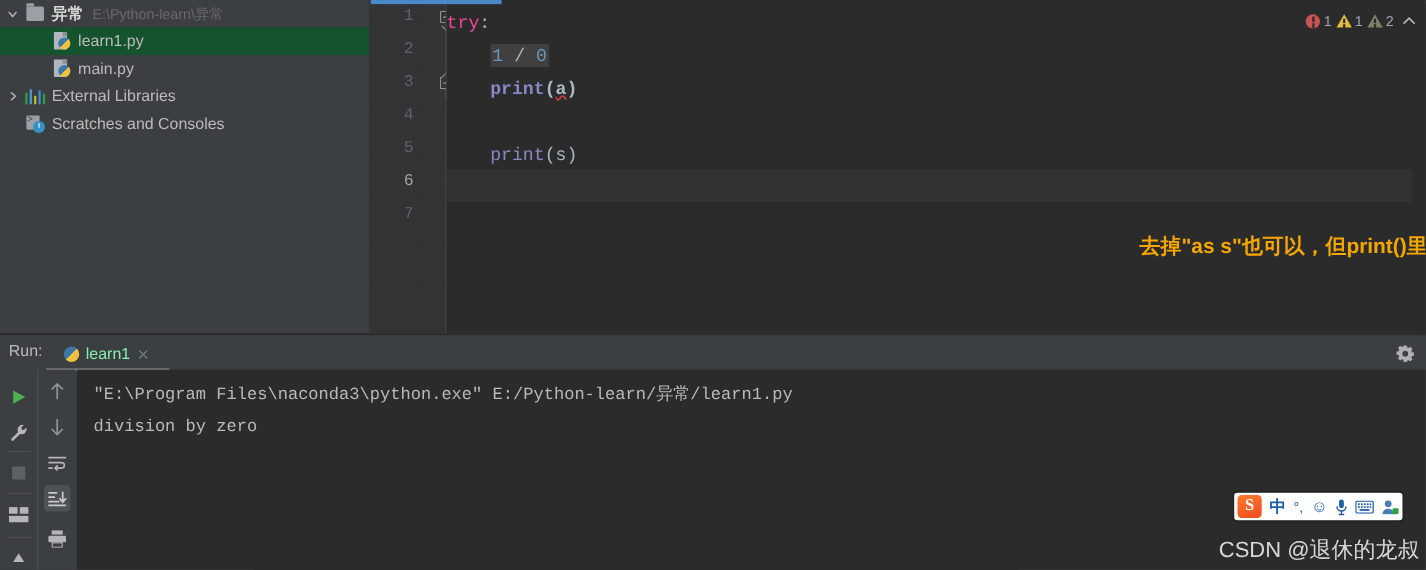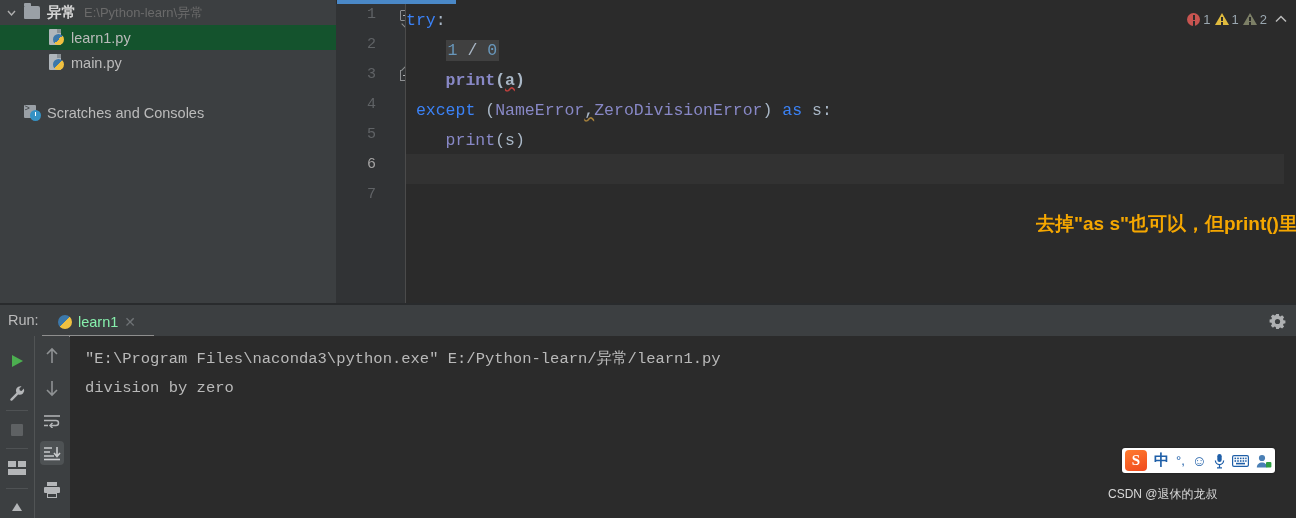--- a/index.html
+++ b/index.html
@@ -102,21 +102,21 @@
     position: absolute; left: 70px; top: 4px; right: 0; height: 299px;
     background: #2b2b2b; overflow: hidden;
   }
   .cur-line-band { position:absolute; left:0; right:0; height:30px; background:#323232; }
   .code-line {
     position: absolute; left: 0;
     font-family: "Liberation Mono", monospace;
     font-size: 16.5px; line-height: 30px;
     color: #a9b7c6; white-space: pre;
   }
-  .kw { color: #3b82f6; }
+  .kw { color: #ec4899; }
   .fn { color: #8888c6; }
   .num { color: #6897bb; }
   .cls { color: #8888c6; }
   .pln { color: #a9b7c6; }
   .err-hl { background: #404040; padding: 1px 2px; }
   .squig {
     text-decoration: underline wavy #bc3f3c;
     text-decoration-skip-ink: none;
   }
   .squig-w { text-decoration: underline wavy #a5803a; text-decoration-skip-ink:none; }
@@ -193,21 +193,21 @@
     color:#fff;font-weight:bold;font-size:15px;
     display:flex;align-items:center;justify-content:center;
     font-family:"Liberation Serif", serif;
   }
   #ime .it { font-size:13px; color:#1f5fa8; display:flex; align-items:center; }
   #ime .it.big { font-size:15px; font-weight:bold; }
 
   
   #watermark {
     position:absolute; left:1108px; top:486px;
-    font-size:12px; color:#d8d8d8;
+    font-size:20px; color:#d8d8d8;
     font-family:"Liberation Sans", sans-serif;
     white-space:nowrap;
   }
 </style>
 </head>
 <body>
 
 <div id="app">
 
   <div id="sidebar">
@@ -242,20 +242,37 @@
       <span class="tree-ico" style="margin-left:24px;">
         <span class="ico-pyfile">
             <span class="sheet"></span>
             <span class="fold"></span>
             <span class="pyb"></span>
           </span>
       </span>
       <span class="tree-lbl">main.py</span>
     </div>
 
+    <div class="tree-row" style="top:75px;position:absolute;left:0;width:336px;">
+      <span class="tw">
+        <svg width="11" height="11" viewBox="0 0 11 11">
+            <path d="M4 2 L8 5.5 L4 9" fill="none" stroke="#b0b0b0" stroke-width="1.4"></path>
+          </svg>
+      </span>
+      <span class="tree-ico">
+        <span class="ico-libs">
+          <i style="height:11px;background:#2f9e44;"></i>
+          <i style="height:14px;background:#4a9ed8;"></i>
+          <i style="height:8px;background:#c1c11f;"></i>
+          <i style="height:13px;background:#3f8ccc;"></i>
+          <i style="height:10px;background:#2f9e44;"></i>
+        </span>
+      </span>
+      <span class="tree-lbl">External Libraries</span>
+    </div>
 
     <div class="tree-row" style="top:100px;position:absolute;left:0;width:336px;">
       <span class="tw"></span>
       <span class="tree-ico">
         <span class="ico-scratch">
             <span class="pg"></span>
             <span class="clk"></span>
           </span>
       </span>
       <span class="tree-lbl">Scratches and Consoles</span>
@@ -283,21 +300,20 @@
 
     <div id="code-area">
       <div class="cur-line-band" style="top:150px;"></div>
 
       <div class="code-line" style="top:2px;"><span class="kw">try</span><span class="pln">:</span></div>
 
       <div class="code-line" style="top:32px;"><span class="pln">    </span><span class="err-hl"><span class="num">1</span><span class="pln"> / </span><span class="num">0</span></span></div>
 
       <div class="code-line" style="top:62px;font-weight:bold;"><span class="pln">    </span><span class="fn">print</span><span class="pln">(</span><span class="pln squig">a</span><span class="pln">)</span></div>
 
-      <div class="code-line" style="top:92px;"><span class="pln"> </span><span class="kw">except</span><span class="pln"> (</span><span class="cls">NameError</span><span class="pln squig-w">,</span><span class="cls">ZeroDivisionError</span><span class="pln">) </span><span class="kw">as</span><span class="pln"> s:</span></div>
 
       <div class="code-line" style="top:122px;"><span class="pln">    </span><span class="fn">print</span><span class="pln">(s)</span></div>
 
       <div class="code-line" style="top:152px;"></div>
       <div class="code-line" style="top:182px;"></div>
     </div>
 
     <div id="scroll-strip"></div>
 
     <div id="inspect">

